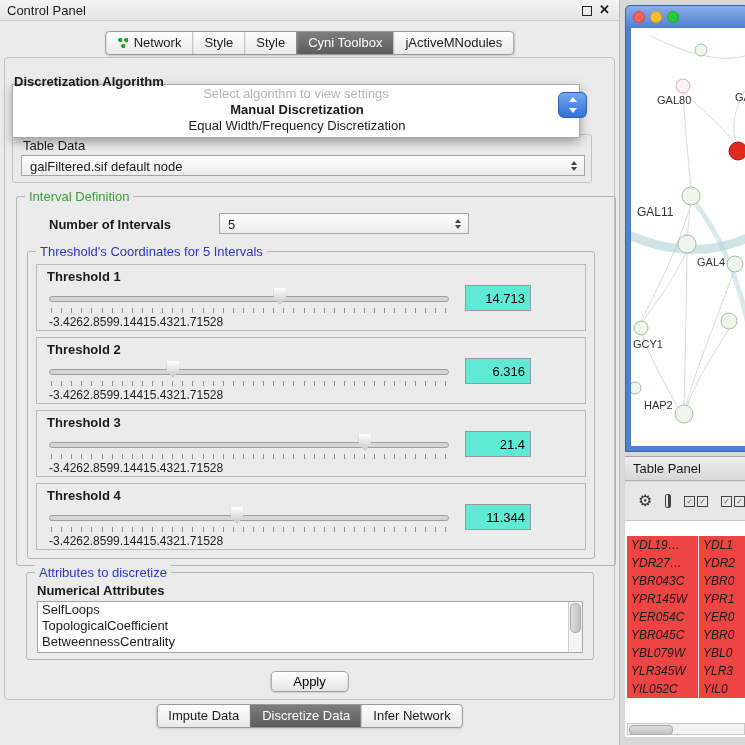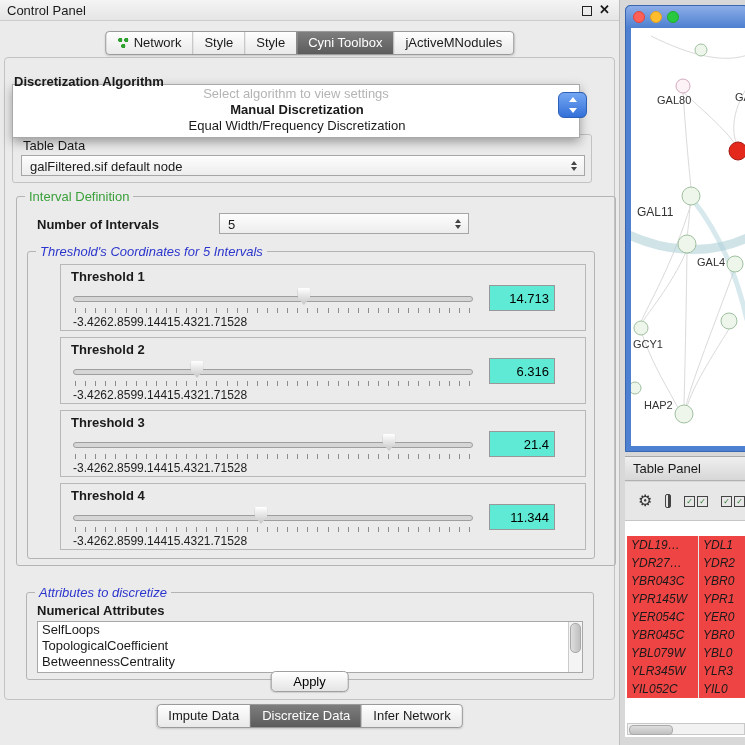--- a/index.html
+++ b/index.html
@@ -44,37 +44,37 @@
   .combo{position:relative;background:linear-gradient(#fdfdfd,#ededed);border:1px solid #a6a6a6;line-height:21px;padding-left:8px;height:21px;box-sizing:border-box;white-space:nowrap;overflow:hidden;}
   .td-combo{position:absolute;left:8px;top:20px;width:564px;}
   .combo-arrows{position:absolute;right:7px;top:50%;transform:translateY(-50%);display:flex;flex-direction:column;gap:2px;}
   .combo-arrows .up{width:0;height:0;border:3.5px solid transparent;border-top:none;border-bottom:4px solid #444;}
   .combo-arrows .dn{width:0;height:0;border:3.5px solid transparent;border-bottom:none;border-top:4px solid #444;}
 
   
   .fs{position:absolute;border:1px solid #b4b4b4;border-radius:3px;}
   .fs-legend{position:absolute;top:-8px;left:8px;background:#ebebeb;padding:0 4px;font-size:13px;}
   .green{color:var(--green,#3aa03a);}
-  .blue{color:var(--blue,#2b35cc);font-style:italic;}
+  .blue{color:var(--blue,#2b35cc);}
   #interval-fs{left:16px;top:196px;width:586px;height:368px;padding-left:12px;}
-  .ni-label{position:absolute;left:20px;top:20px;font-weight:bold;}
+  .ni-label{position:absolute;left:32px;top:20px;font-weight:bold;}
   .ni-combo{position:absolute;left:202px;top:16px;width:250px;}
   #thresh-fs{position:absolute;left:10px;top:54px;width:566px;height:306px;}
-  #thresholds{position:absolute;left:8px;right:8px;top:12px;bottom:8px;display:flex;flex-direction:column;gap:6px;margin-left:24px;}
+  #thresholds{position:absolute;left:8px;right:8px;top:12px;bottom:8px;display:flex;flex-direction:column;gap:6px;}
   .thr{position:relative;flex:1;border:1px solid #b8b8b8;}
   .thr-label{position:absolute;left:10px;top:4px;font-weight:bold;}
   .slider{position:absolute;left:12px;top:22px;width:400px;height:42px;}
   .track{position:absolute;left:0;right:0;top:9px;height:4px;background:#d6d6d6;border:1px solid #9e9e9e;border-radius:3px;}
   .thumb{position:absolute;top:1px;width:13px;height:17px;transform:translateX(-50%);background:linear-gradient(#ffffff,#c6c6c6);clip-path:polygon(10% 0,90% 0,100% 10%,100% 55%,50% 100%,0 55%,0 10%);filter:drop-shadow(0 0 1px #777);}
   .ticks{position:absolute;left:2px;right:2px;top:21px;height:5px;background:repeating-linear-gradient(to right,#8c8c8c 0 1px,transparent 1px 10.1px);}
   .tick-labels{position:absolute;left:0;right:0;top:28px;display:flex;justify-content:flex-start;font-size:12px;color:#222;}
   .thr-value{position:absolute;left:428px;top:20px;width:54px;height:24px;border:1px solid #989898;background:#5eead4;font-size:13px;text-align:right;padding:0 5px;font-family:"Liberation Sans",sans-serif;box-sizing:content-box;}
 
   
-  #attr-fs{left:26px;top:572px;width:566px;height:86px;margin-top:20px;}
+  #attr-fs{left:26px;top:572px;width:566px;height:86px;}
   .attr-label{position:absolute;left:10px;top:10px;font-weight:bold;}
   .attr-list{position:absolute;left:10px;top:28px;right:10px;height:50px;background:#fff;border:1px solid #a8a8a8;overflow:hidden;}
   .attr-item{height:16px;line-height:16px;padding-left:4px;}
   .vscroll{position:absolute;right:0;top:0;bottom:0;width:13px;background:#f4f4f4;border-left:1px solid #ccc;}
   .vthumb{position:absolute;left:1px;right:1px;top:1px;height:28px;background:linear-gradient(to right,#dedede,#bfbfbf);border:1px solid #a9a9a9;border-radius:5px;}
 
   #apply-btn{position:absolute;left:50%;top:671px;transform:translateX(-50%);padding:2px 22px;font-size:13px;font-family:"Liberation Sans",sans-serif;border:1px solid #9f9f9f;border-radius:5px;background:linear-gradient(#ffffff,#e4e4e4);box-shadow:0 1px 1px rgba(0,0,0,.12);}
 
   
   #network-window{position:absolute;left:625px;top:5px;width:124px;height:447px;background:var(--winblue,#4d80d0);border-radius:5px 5px 0 0;border:1px solid #3a66ad;box-sizing:border-box;}

